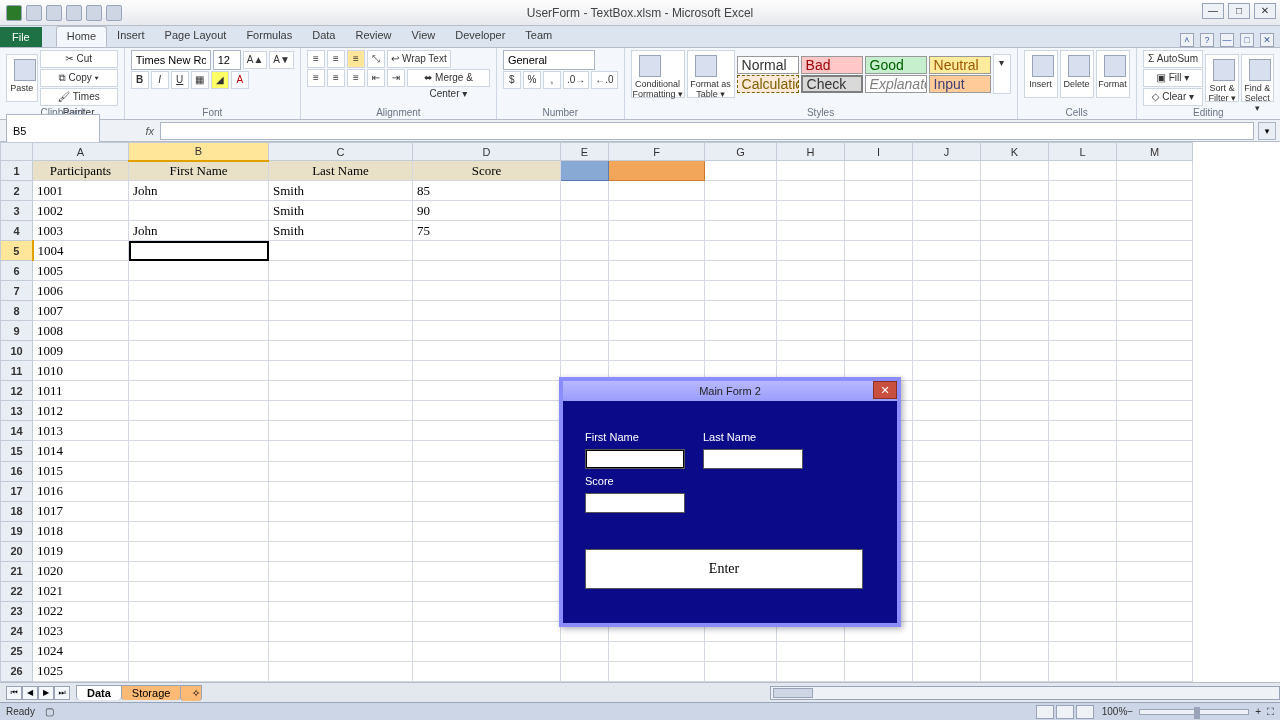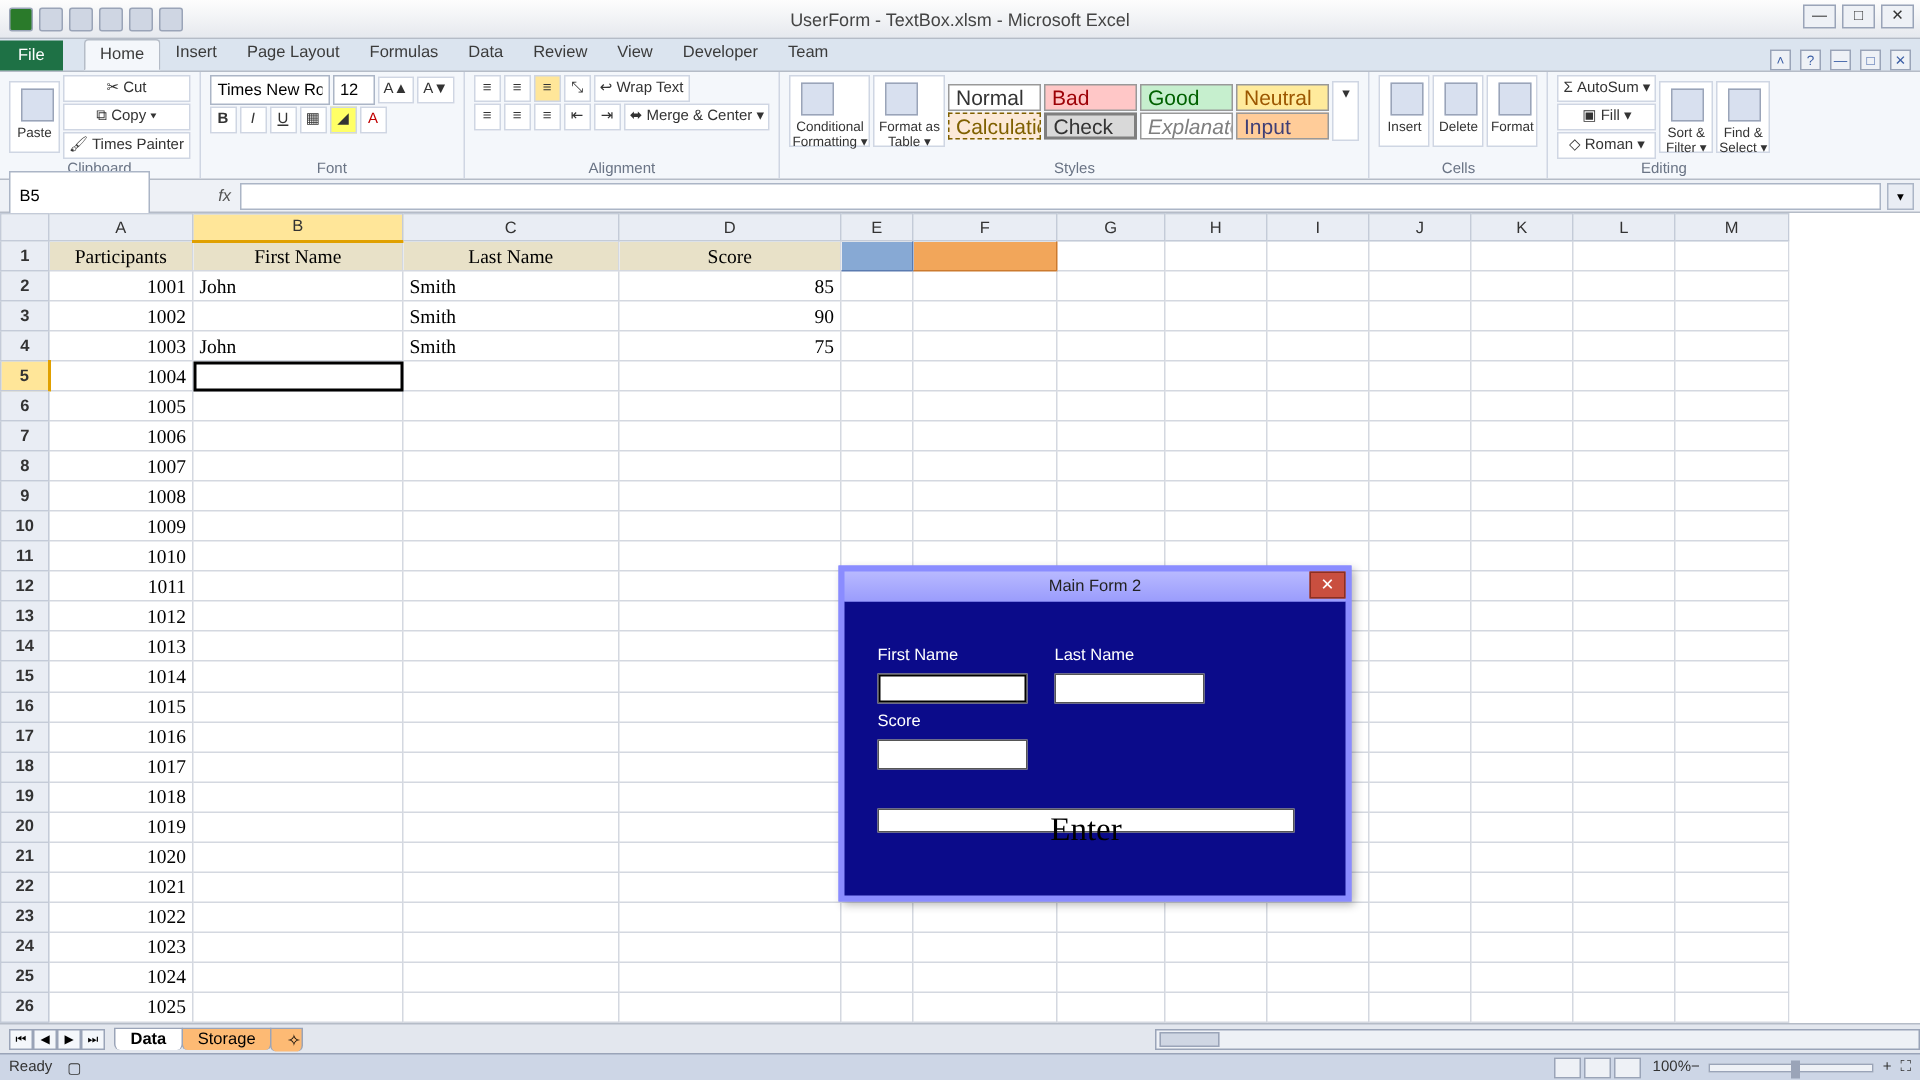--- a/index.html
+++ b/index.html
@@ -59,39 +59,39 @@
 
   
   .grid-wrap { position:relative; height: calc(720px - 26px - 22px - 72px - 22px - 20px - 18px); background:#fff; display:flex;}
   .grid { border-collapse:collapse; table-layout:fixed;}
   .colhead th { background:#e9edf4; border:1px solid #c4cbd8; font-weight:normal; font-size:11px; color:#333; height:18px;}
   .colhead th.sel { background:#ffe699; border-bottom:2px solid #e0a000;}
   .rowhead { background:#e9edf4; border:1px solid #c4cbd8; font-size:11px; color:#333; text-align:center; width:32px;}
   .rowhead.sel { background:#ffe699; border-right:2px solid #e0a000;}
   td.cell { border:1px solid #d4d8e0; height:20px; font-size:13px; font-family:"Times New Roman",serif; padding:0 4px; overflow:hidden; white-space:nowrap;}
   td.hdr { background:#e8e1c8; text-align:center; font-size:13px;}
-  td.right { text-align:right;margin-left:42px;}
+  td.right { text-align:left;margin-left:42px;}
   td.active { outline:2px solid #000; outline-offset:-2px;}
   .grid-right { flex:1; background:#fff;}
 
   
   .userform {
     position:absolute; left:559px; top:235px; width:342px;
     border:4px solid #8a8cff; background:#8a8cff;
     box-shadow:2px 2px 6px rgba(0,0,0,0.3);
   }
   .uf-title { height:20px; background:linear-gradient(#b8b9ff,#9a9cfc); font-size:11px; text-align:center; line-height:20px; color:#222; position:relative;}
   .uf-close { position:absolute; right:0; top:0; width:24px; height:18px; background:#c94f3f; color:#fff; font-size:11px; line-height:16px; text-align:center; border:1px solid #8a2f22;}
   .uf-body { background:#0b0b8a; padding:30px 22px 34px 22px; color:#fff; font-size:11px;}
   .uf-row { display:flex; gap:18px; margin-bottom:6px;}
   .uf-col { display:flex; flex-direction:column; gap:6px;}
   .uf-label { font-size:11px;}
   .uf-input { width:100px; height:20px; background:#fff; border:1px solid #555; }
   .uf-input.focus { box-shadow:inset 0 0 0 1px #000; }
-  .uf-enter { margin-top:26px; width:278px; height:16px; background:#fff; border:1px solid #555; font-family:"Times New Roman",serif; font-size:22px;}
+  .uf-enter { margin-top:36px; width:278px; height:40px; background:#fff; border:1px solid #555; font-family:"Times New Roman",serif; font-size:14px;}
 
   
   .sheettabs { height:20px; background:#e3e7ee; border-top:1px solid #b5bcc7; display:flex; align-items:center; font-size:11px;}
   .navsheet { display:flex; gap:0; margin:0 6px;}
   .navsheet div{ width:16px; height:14px; border:1px solid #9aa4b8; background:#f4f7fb; font-size:8px; text-align:center; line-height:12px;}
   .stab { padding:1px 10px; border:1px solid #9aa4b8; border-bottom:none; background:#fdba74; margin-right:-1px; border-radius:0 0 4px 4px;}
   .stab.active { background:#fff; font-weight:bold;}
   .hscroll { margin-left:auto; width:510px; height:14px; border:1px solid #9aa4b8; background:#eef1f6; position:relative;}
   .hscroll .thumb{ position:absolute; left:2px; top:1px; width:40px; height:10px; background:#cfd6e3; border:1px solid #9aa4b8;}
 
@@ -195,20 +195,33 @@
         <div class="btn-sm">≡</div>
         <div class="btn-sm">≡</div>
         <div class="btn-sm">⇤</div>
         <div class="btn-sm">⇥</div>
         <div class="btn-sm">⬌ <span>Merge &amp; Center ▾</span></div>
       </div>
     </div>
     <div class="group-label">Alignment</div>
   </div>
 
+  <div class="group">
+    <div class="stackv">
+      <input class="sel-font" style="width: 92px;" value="General">
+      <div class="rowh">
+        <div class="btn-sm">$</div>
+        <div class="btn-sm">%</div>
+        <div class="btn-sm">,</div>
+        <div class="btn-sm">.0→</div>
+        <div class="btn-sm">←.0</div>
+      </div>
+    </div>
+    <div class="group-label">Number</div>
+  </div>
 
   <div class="group">
     <div class="rowh">
       <div class="btn-big" style="width:54px">Conditional Formatting ▾</div>
       <div class="btn-big" style="width:48px">Format as Table ▾</div>
       <div class="stackv">
         <div class="rowh">
           <div class="cellstyle cs-normal">Normal</div>
           <div class="cellstyle cs-bad">Bad</div>
           <div class="cellstyle cs-good">Good</div>
@@ -233,21 +246,21 @@
       <div class="btn-big" style="width:34px">Format</div>
     </div>
     <div class="group-label">Cells</div>
   </div>
 
   <div class="group" style="border-right:none">
     <div class="rowh">
       <div class="stackv">
         <div class="btn-sm">Σ <span>AutoSum ▾</span></div>
         <div class="btn-sm">▣ <span>Fill ▾</span></div>
-        <div class="btn-sm">◇ <span>Roman ▾</span></div>
+        <div class="btn-sm">◇ <span>Clear ▾</span></div>
       </div>
       <div class="btn-big" style="width:36px">Sort &amp; Filter ▾</div>
       <div class="btn-big" style="width:36px">Find &amp; Select ▾</div>
     </div>
     <div class="group-label">Editing</div>
   </div>
 </div>
 
 <div class="fbar">
   <input class="namebox" value="B5" style="">

